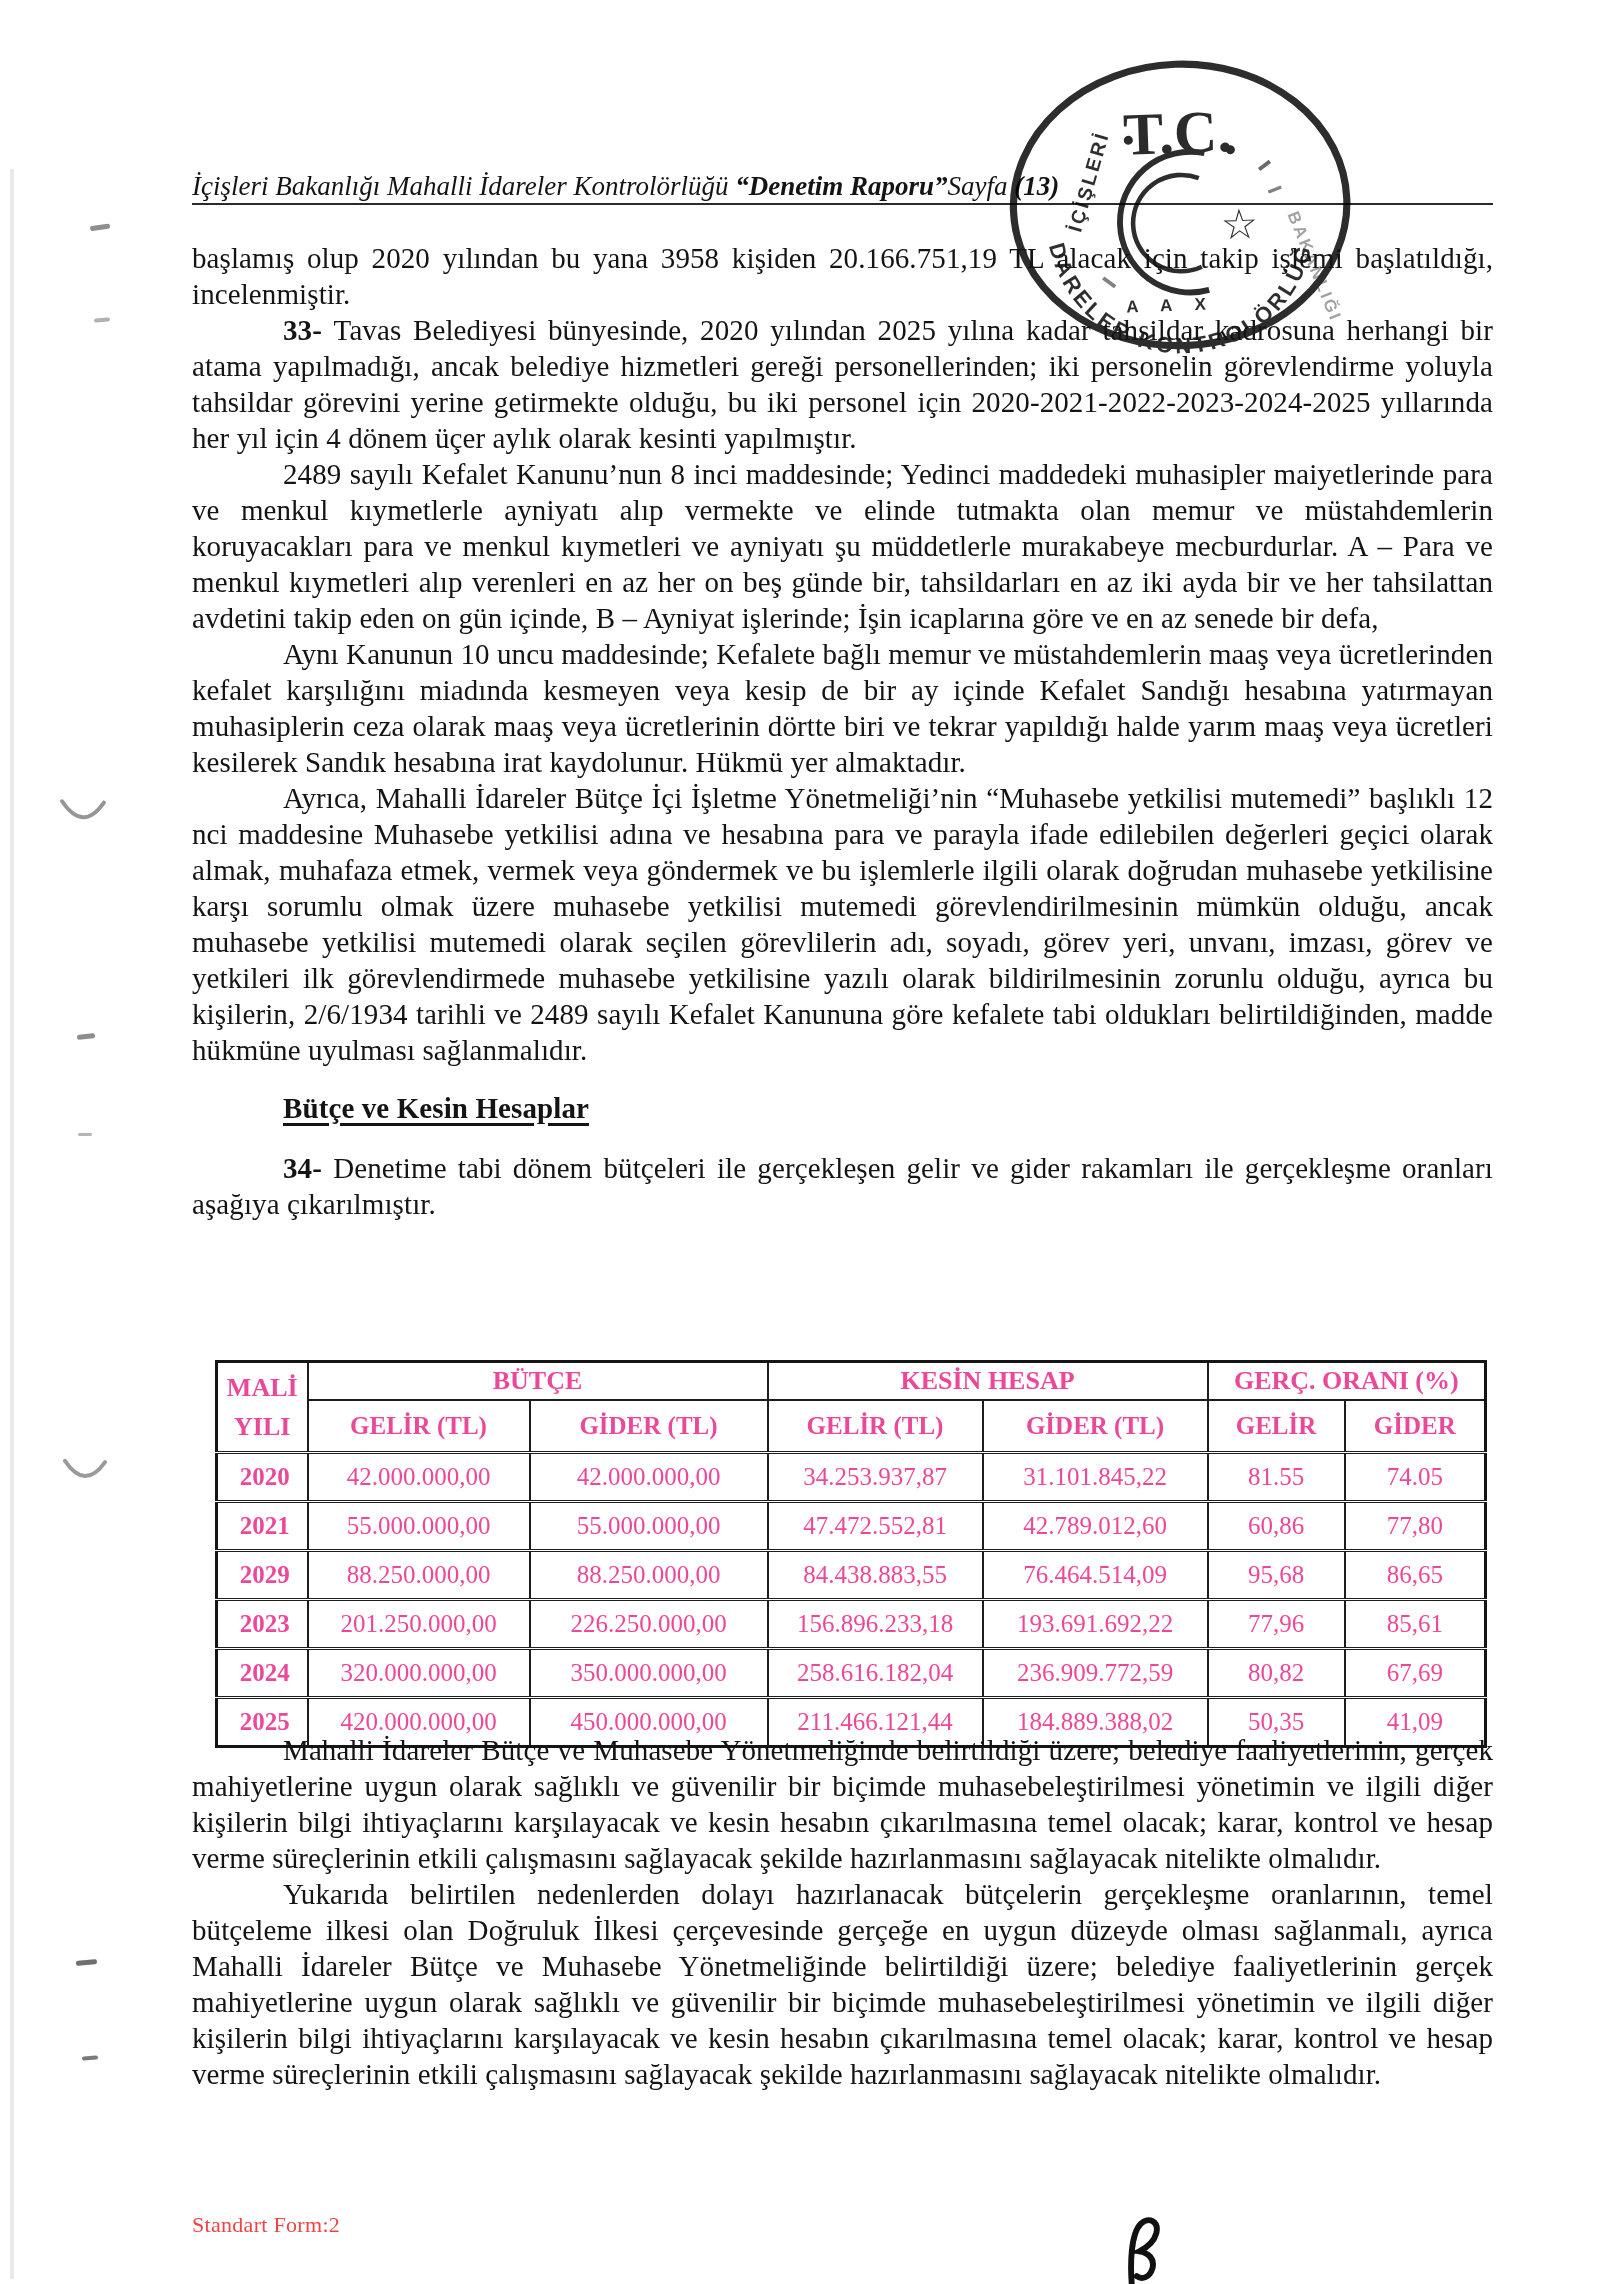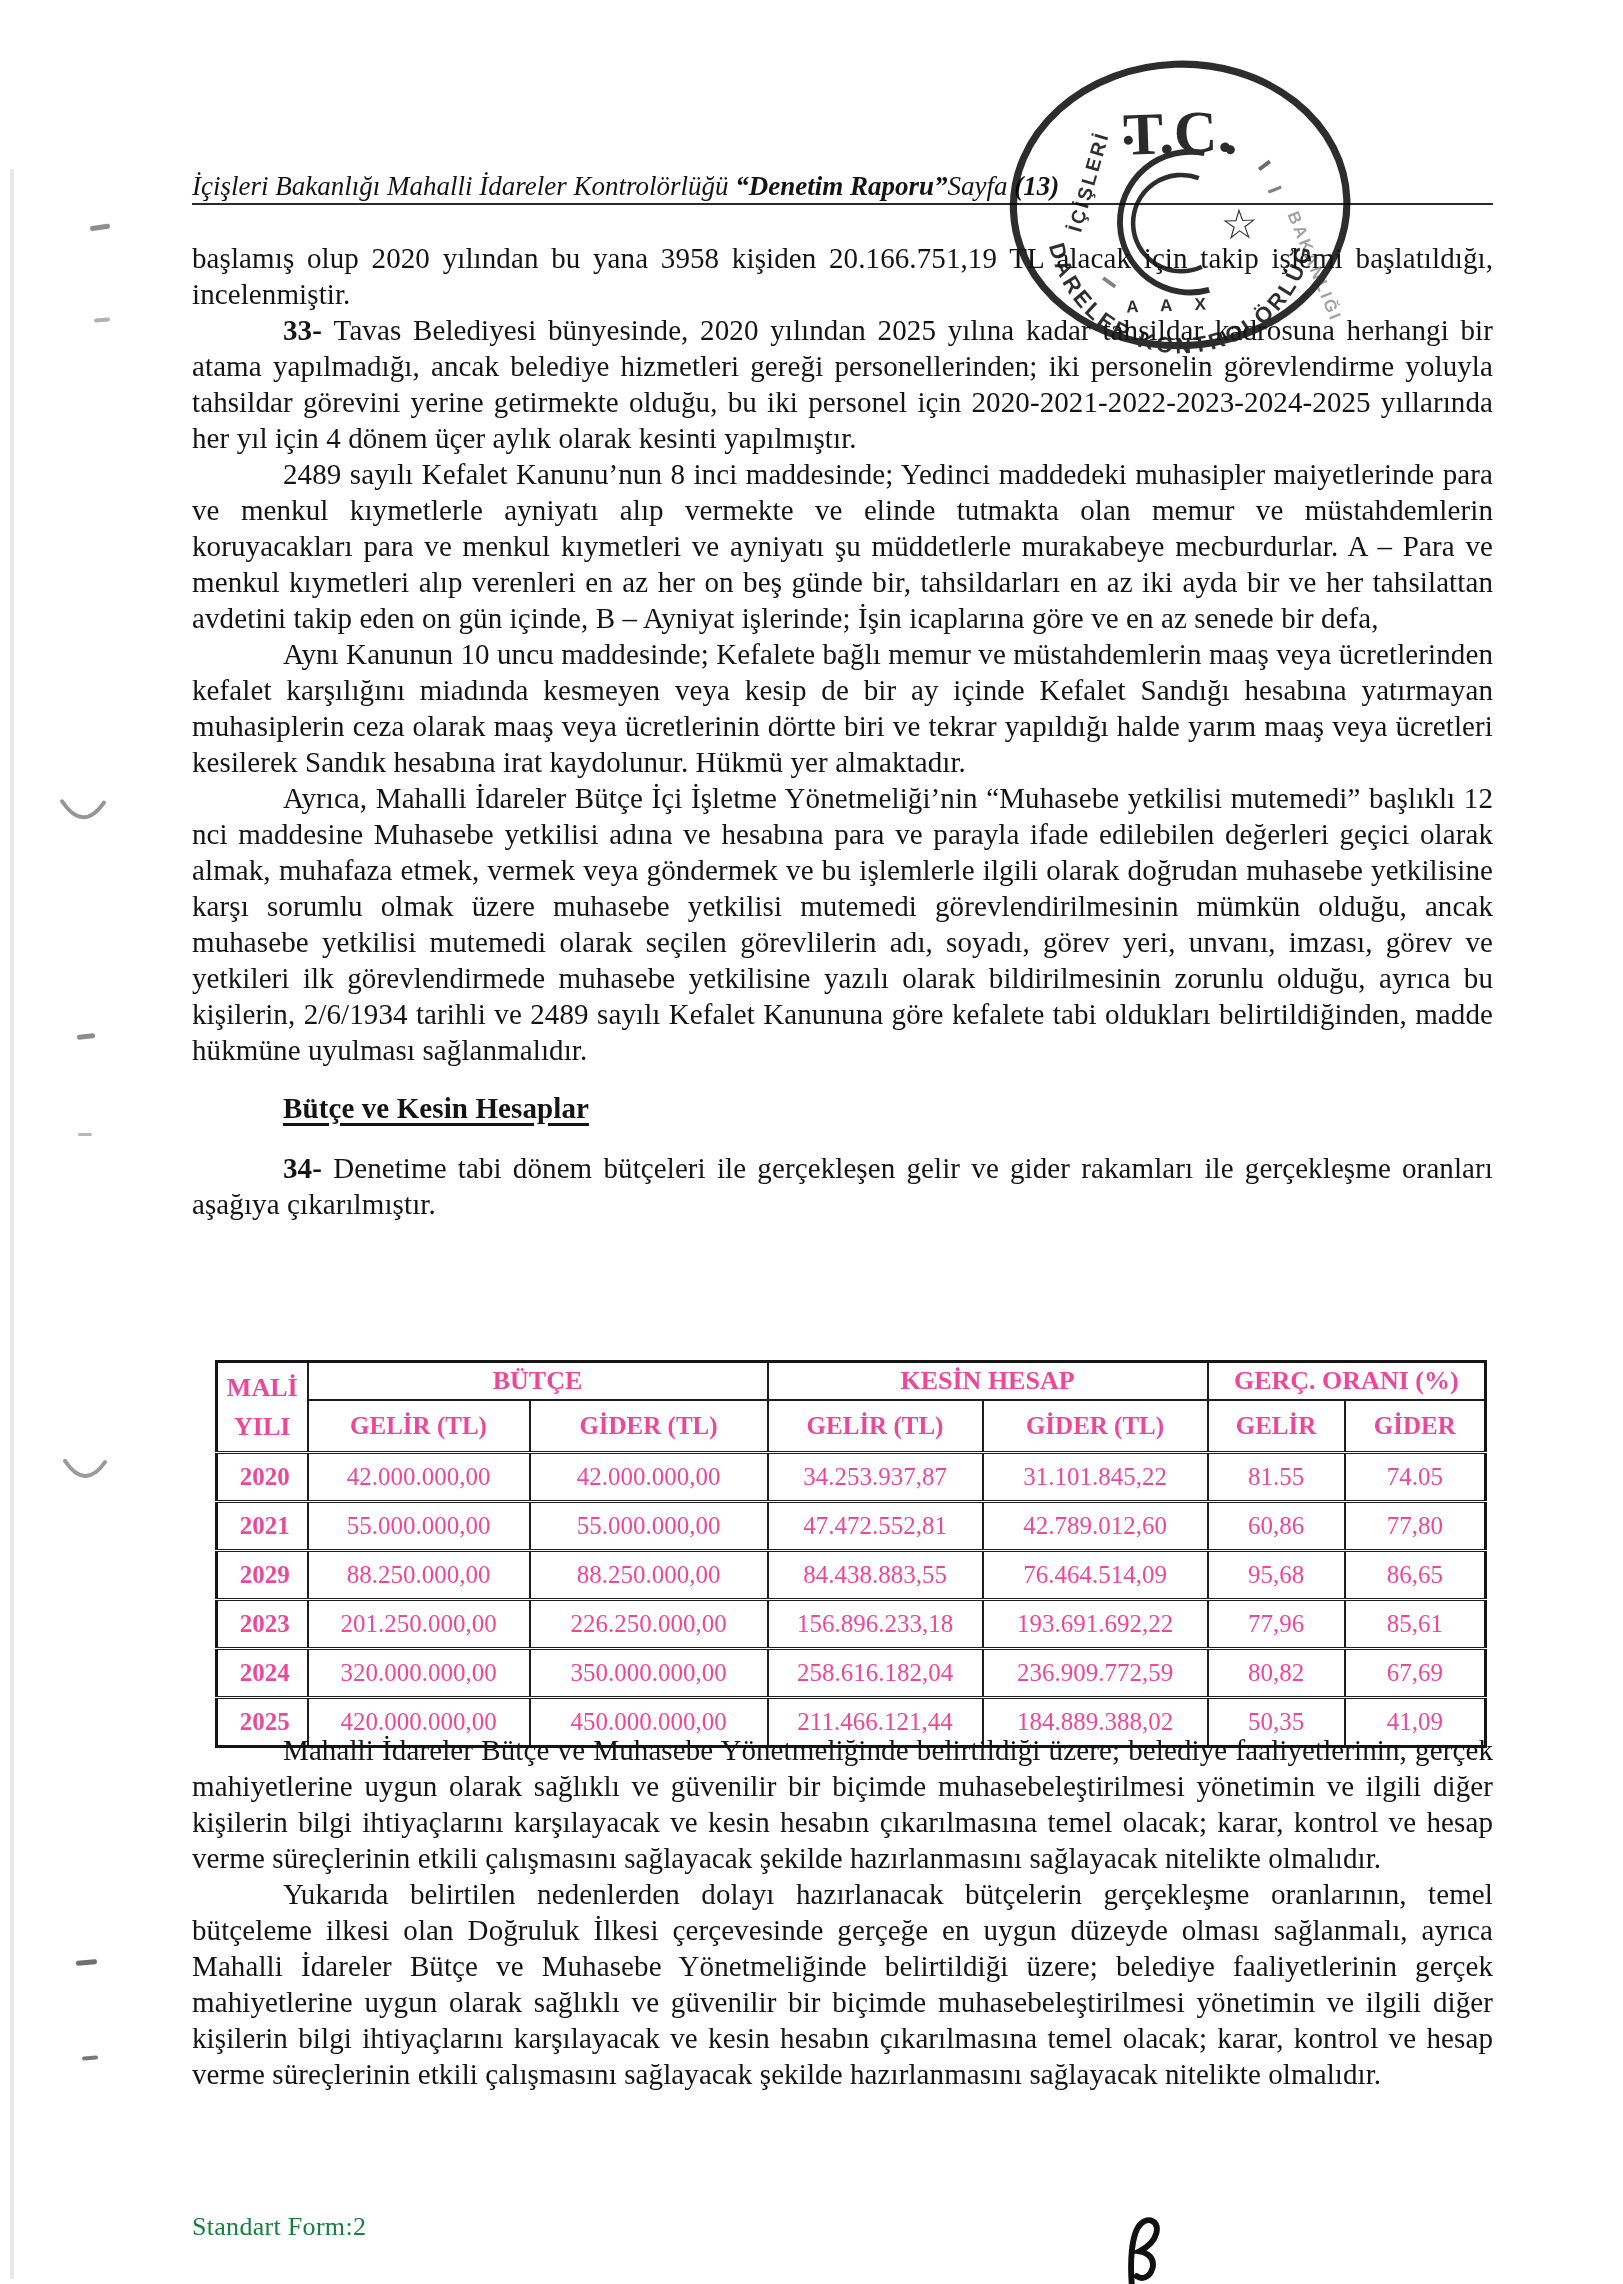--- a/index.html
+++ b/index.html
@@ -65,21 +65,21 @@
   
   .stamp{
     position:absolute;left:1003px;top:55px;width:357px;height:303px;
     mix-blend-mode:multiply;opacity:.92;
     transform:rotate(-2deg);
   }
 
   
   .footer-label{
     position:absolute;left:192px;top:2212px;
-    font-size:26px;color:#15803d;letter-spacing:0.3px;
+    font-size:22px;color:#ef4444;letter-spacing:0.3px;
   }
   .signature{position:absolute;left:1121px;top:2216px;width:59px;height:85px;}
 
   
   .pen-dash{position:absolute;background:#8e8e8e;border-radius:2px;}
   .pen-curve{position:absolute;}
 </style>
 </head>
 <body>
 

